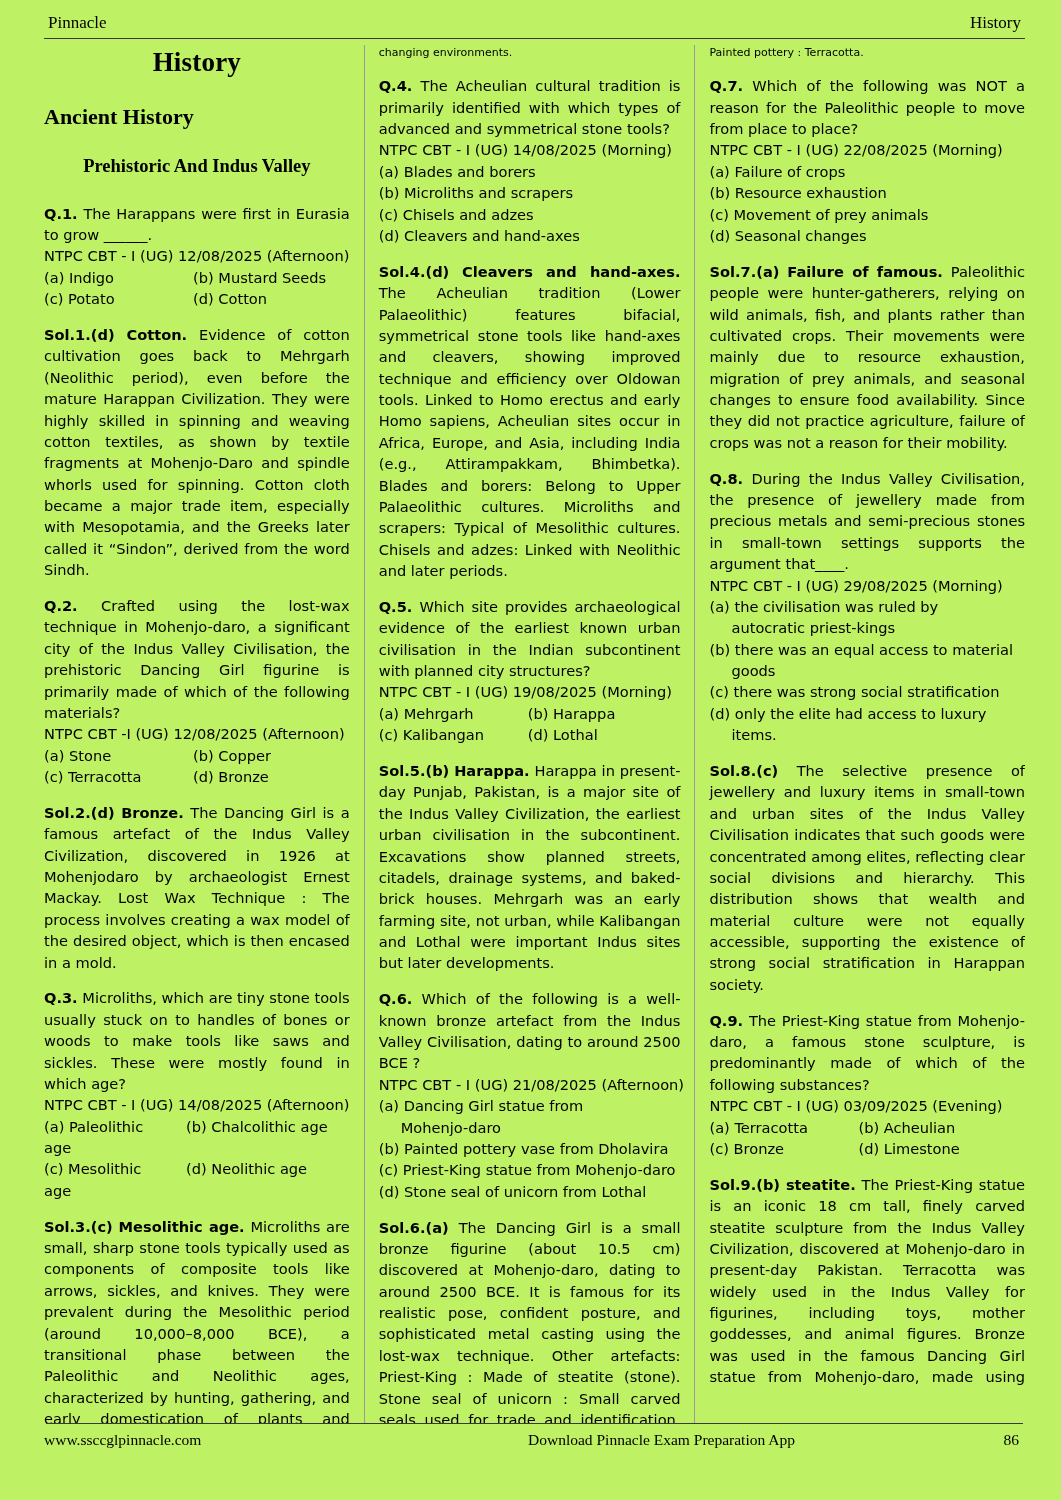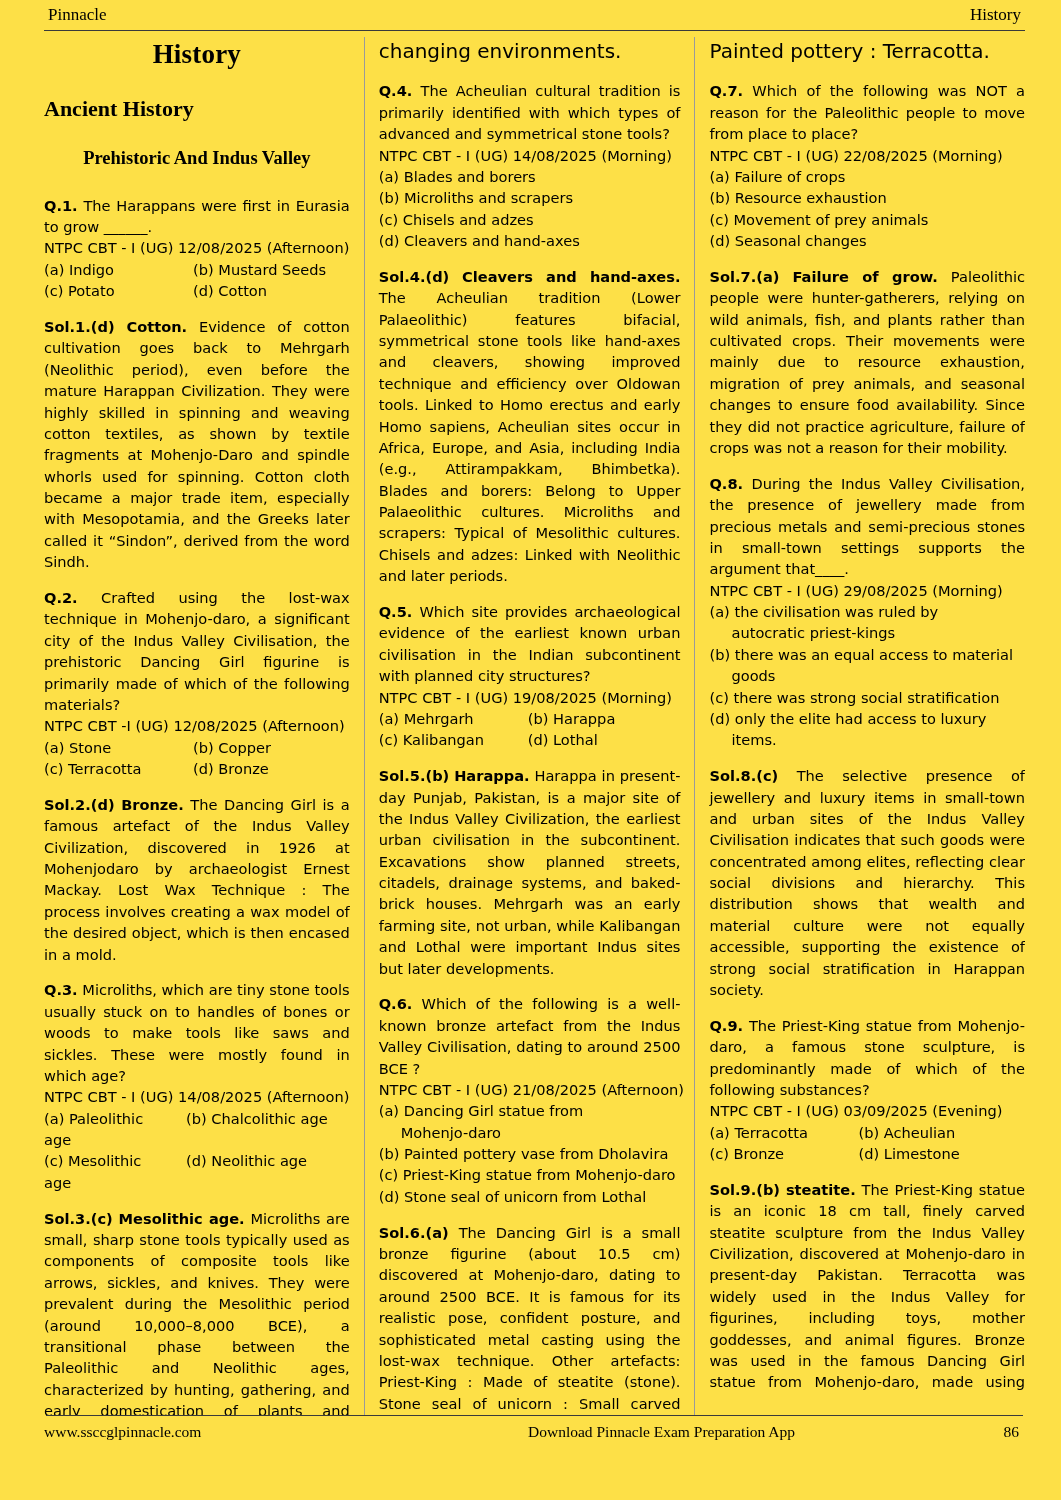--- a/index.html
+++ b/index.html
@@ -4,23 +4,23 @@
 <style>
   html, body {
     margin: 0;
     padding: 0;
     background: #ffffff;
   }
   .page {
     position: relative;
     width: 1061px;
     height: 1500px;
-    background: #fde047;
+    background: #bef264;
     box-sizing: border-box;
-    padding: 6px 36px 0 44px;
+    padding: 14px 36px 0 44px;
     font-family: "DejaVu Sans", sans-serif;
     color: #000000;
     overflow: hidden;
   }
   
   .runhead {
     display: flex;
     justify-content: space-between;
     align-items: baseline;
     font-family: "Liberation Serif", serif;
@@ -94,21 +94,21 @@
     line-height: 1.465;
     margin: 0 0 14.5px 0;
   }
   .optrow { display: flex; gap: 14px; }
   .optrow .o1 { width: 135px; flex: none; }
   .optrow .o1.narrow { width: 128px; }
   .optrow .o2 { flex: 1; }
   .optline { display: block; }
   .optline .ind { padding-left: 22px; display: block; }
   .cont {
-    font-size: 20px;
+    font-size: 11px;
     line-height: 1.465;
     text-align: justify;
     margin: 0 0 14.5px 0;
   }
   
   .jfull { text-align: justify; }
   .jfull::after { content: ""; display: inline-block; width: 100%; }
 
   
   .footer-rule {
@@ -290,21 +290,21 @@
       <div class="exam">NTPC CBT - I (UG) 22/08/2025 (Morning)</div>
       <div class="opts">
         <span class="optline">(a) Failure of crops</span>
         <span class="optline">(b) Resource exhaustion</span>
         <span class="optline">(c) Movement of prey animals</span>
         <span class="optline">(d) Seasonal changes</span>
       </div>
 
       <div class="blk">
         <b>Sol.7.(a)</b>
-        <b>Failure of grow.</b>
+        <b>Failure of famous.</b>
         <span>Paleolithic people were hunter-gatherers, relying on wild animals, fish, and plants rather than cultivated crops. Their movements were mainly due to resource exhaustion, migration of prey animals, and seasonal changes to ensure food availability. Since they did not practice agriculture, failure of crops was not a reason for their mobility.</span>
       </div>
 
       <div class="blk tight">
         <b>Q.8.</b>
         <span>During the Indus Valley Civilisation, the presence of jewellery made from precious metals and semi-precious stones in small-town settings supports the argument that____.</span>
       </div>
       <div class="exam">NTPC CBT - I (UG) 29/08/2025 (Morning)</div>
       <div class="opts">
         <span class="optline">(a) the civilisation was ruled by</span>

